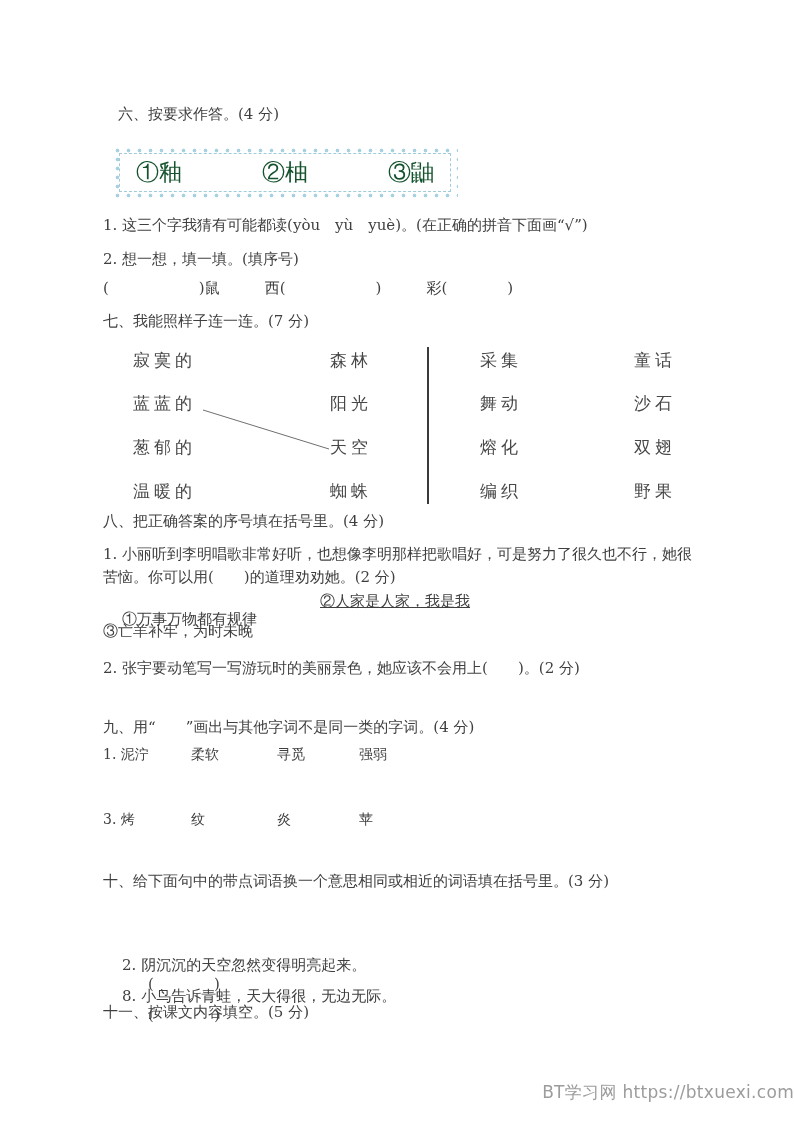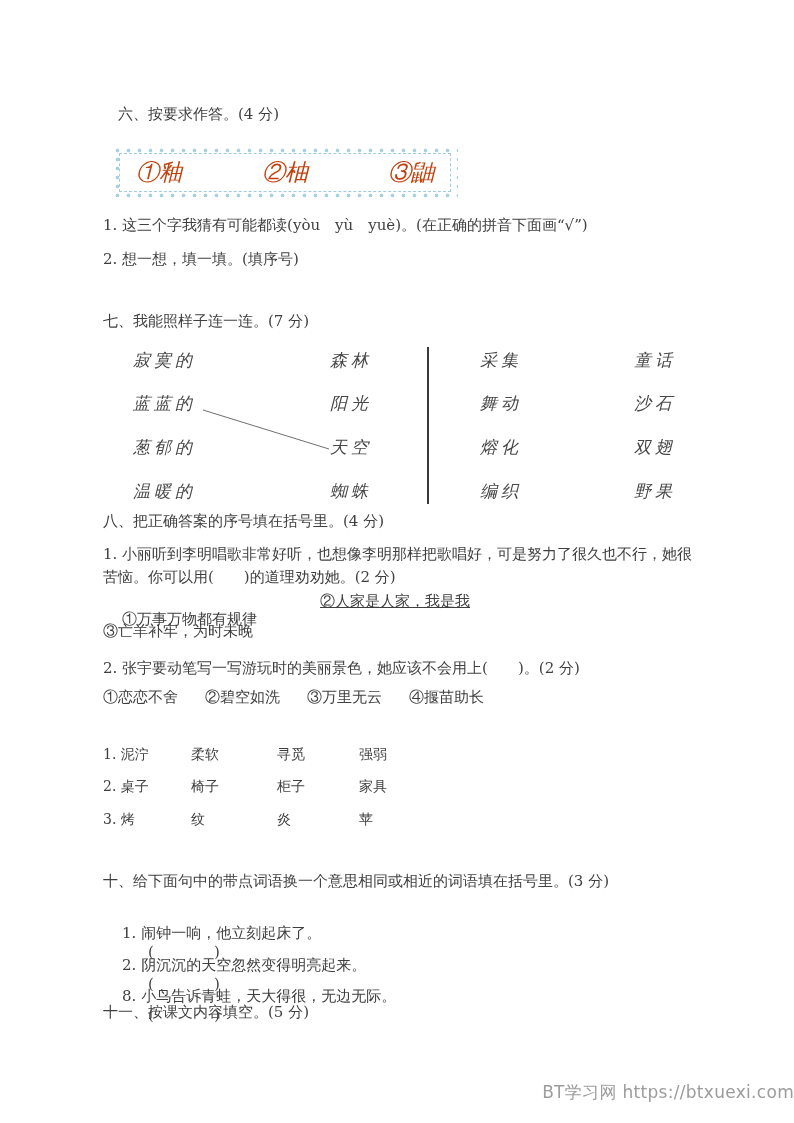--- a/index.html
+++ b/index.html
@@ -13,24 +13,24 @@
   
   .fbox{
     position:absolute;left:112px;top:134px;width:346px;height:53px;
     background:radial-gradient(circle,#a8d2e2 1.6px,rgba(255,255,255,0) 2.2px);
     background-size:11px 9px;
   }
   .fbox-inner{
     position:absolute;left:7px;top:7px;right:7px;bottom:7px;background:#ffffff;
     border:1px dashed #9fcbdd;
     display:flex;align-items:center;justify-content:space-between;
-    padding:0 16px;font-size:23px;color:#c2410c;white-space:pre;font-style:italic;
+    padding:0 16px;font-size:23px;color:#14532d;white-space:pre;
   }
   
-  .match{position:absolute;left:103px;top:332px;width:640px;height:162px;font-size:17px;font-style:italic;}
+  .match{position:absolute;left:103px;top:332px;width:640px;height:162px;font-size:17px;}
   .m{position:absolute;white-space:pre;letter-spacing:4px;color:#474747;}
   .c1{left:30px}.c2{left:227px}.c3{left:377px}.c4{left:531px}
   .r1{top:5px}.r2{top:48px}.r3{top:92px}.r4{top:136px}
   .vdiv{position:absolute;left:324px;top:3px;width:2px;height:157px;background:#3a3a3a;}
   .connect{position:absolute;left:0;top:0;pointer-events:none;}
   
   .opt-row{position:absolute;left:103px;font-size:15px;white-space:pre;width:560px;}
   .opt-b{position:absolute;left:217px;top:0;text-decoration:underline;}
   .opt-flex{position:absolute;left:103px;font-size:15px;white-space:pre;display:flex;gap:27px;}
   
@@ -57,20 +57,21 @@
   <div class="fbox">
     <div class="fbox-inner">
       <span>①釉</span>
       <span>②柚</span>
       <span>③鼬</span>
     </div>
   </div>
 
   <div class="line" style="left:103px;top:203px">1. 这三个字我猜有可能都读(yòu　yù　yuè)。(在正确的拼音下面画“√”)</div>
   <div class="line" style="left:103px;top:237px">2. 想一想，填一填。(填序号)</div>
+  <div class="line" style="left:103px;top:266px">(　　　　　　)鼠　　　西(　　　　　　)　　　彩(　　　　)</div>
 
   <div class="line" style="left:103px;top:299px">七、我能照样子连一连。(7 分)</div>
 
   <div class="match">
     <span class="m r1 c1">寂寞的</span>
     <span class="m r2 c1">蓝蓝的</span>
     <span class="m r3 c1">葱郁的</span>
     <span class="m r4 c1">温暖的</span>
 
     <span class="m r1 c2">森林</span>
@@ -99,53 +100,38 @@
   <div class="line" style="left:103px;top:532px">1. 小丽听到李明唱歌非常好听，也想像李明那样把歌唱好，可是努力了很久也不行，她很</div>
   <div class="line" style="left:103px;top:555px">苦恼。你可以用(　　)的道理劝劝她。(2 分)</div>
 
   <div class="opt-row" style="top:580px">
     <span>①万事万物都有规律</span>
     <span class="opt-b">②人家是人家，我是我</span>
   </div>
   <div class="line" style="left:103px;top:609px">③亡羊补牢，为时未晚</div>
 
   <div class="line" style="left:103px;top:646px">2. 张宇要动笔写一写游玩时的美丽景色，她应该不会用上(　　)。(2 分)</div>
-  <div class="opt-flex" style="top:676px">
-    <span>①恋恋不舍</span>
-    <span>②碧空如洗</span>
-    <span>③万里无云</span>
-    <span>④揠苗助长</span>
-  </div>
 
+  <div class="line" style="left:103px;top:705px">九、用“　　”画出与其他字词不是同一类的字词。(4 分)</div>
 
   <div class="wrow" style="top:734px">
     <span>1. 泥泞</span>
     <span>柔软</span>
     <span>寻觅</span>
     <span>强弱</span>
-  </div>
-  <div class="wrow" style="top:766px">
-    <span>2. 桌子</span>
-    <span>椅子</span>
-    <span>柜子</span>
-    <span>家具</span>
   </div>
   <div class="wrow" style="top:799px">
     <span>3. 烤</span>
     <span>纹</span>
     <span>炎</span>
     <span>苹</span>
   </div>
 
   <div class="line" style="left:103px;top:859px">十、给下面句中的带点词语换一个意思相同或相近的词语填在括号里。(3 分)</div>
 
-  <div class="qrow" style="top:894px">
-    <span>1. 闹钟一响，他立刻起床了。</span>
-    <span class="blank">(　　　　)</span>
-  </div>
   <div class="qrow" style="top:926px">
     <span>2. 阴沉沉的天空忽然变得明亮起来。</span>
     <span class="blank">(　　　　)</span>
   </div>
   <div class="qrow" style="top:957px">
     <span>8. 小鸟告诉青蛙，天大得很，无边无际。</span>
     <span class="blank">(　　　　)</span>
   </div>
 
   <div class="line" style="left:103px;top:990px">十一、按课文内容填空。(5 分)</div>

